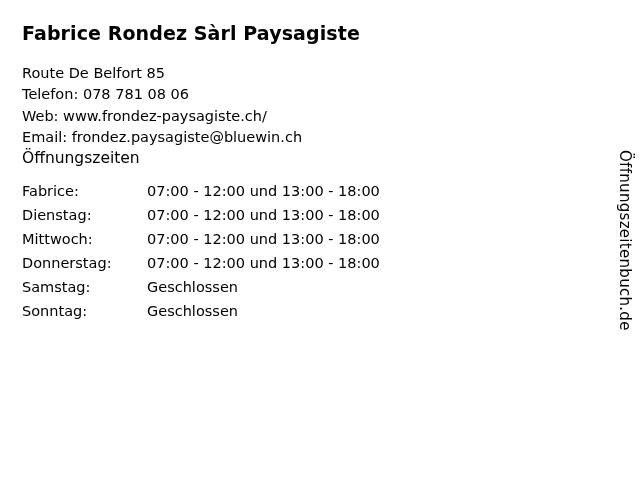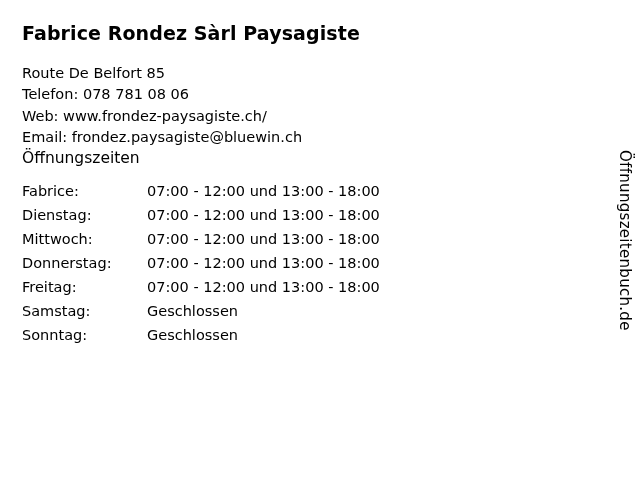--- a/index.html
+++ b/index.html
@@ -102,24 +102,20 @@
         </tr>
         <tr>
           <td class="day">Mittwoch:</td>
           <td class="time">07:00 - 12:00 und 13:00 - 18:00</td>
         </tr>
         <tr>
           <td class="day">Donnerstag:</td>
           <td class="time">07:00 - 12:00 und 13:00 - 18:00</td>
         </tr>
         <tr>
-          <td class="day">Freitag:</td>
-          <td class="time">07:00 - 12:00 und 13:00 - 18:00</td>
-        </tr>
-        <tr>
           <td class="day">Samstag:</td>
           <td class="time">Geschlossen</td>
         </tr>
         <tr>
           <td class="day">Sonntag:</td>
           <td class="time">Geschlossen</td>
         </tr>
       </tbody>
     </table>
 

